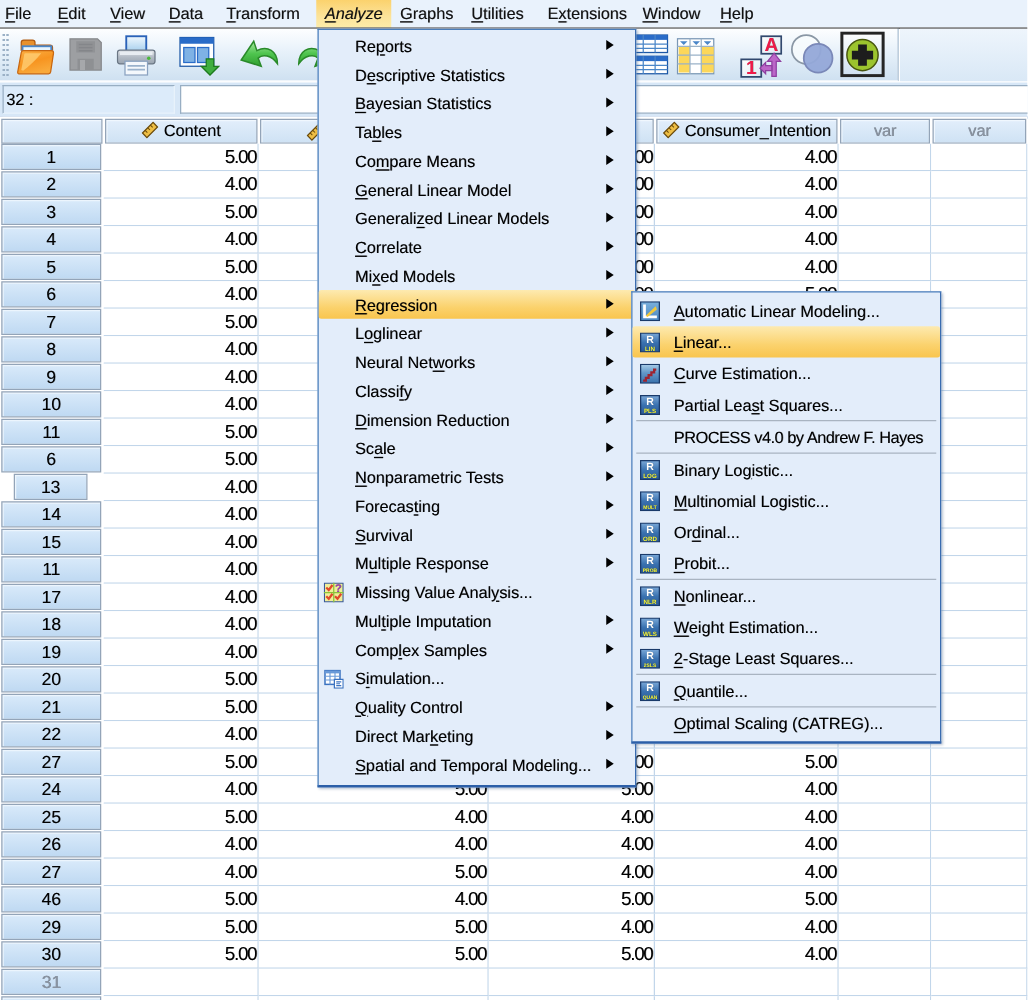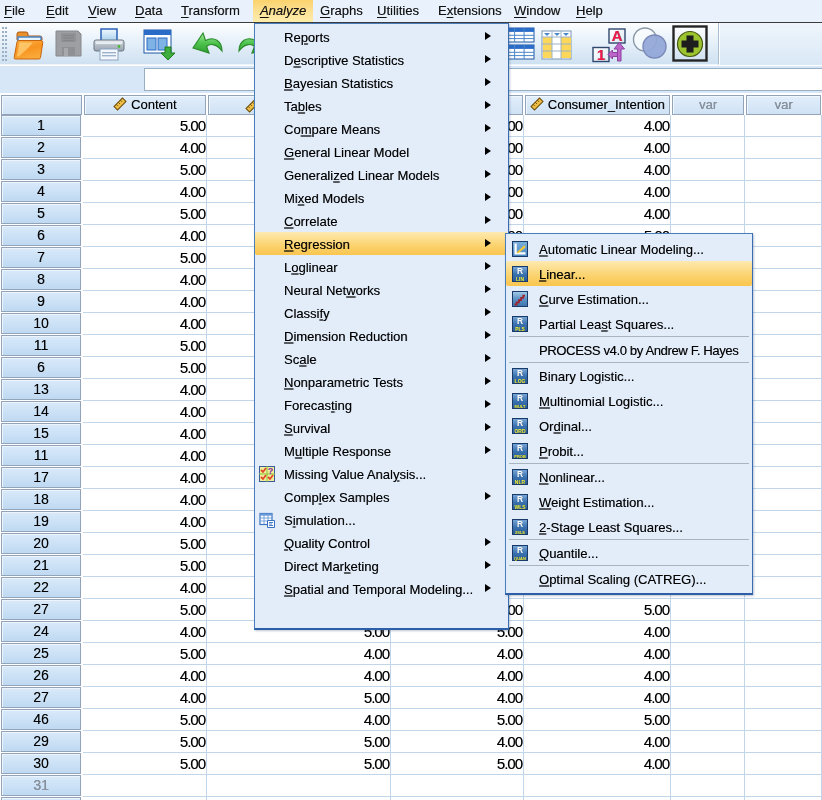--- a/index.html
+++ b/index.html
@@ -188,20 +188,21 @@
 <circle cx="18" cy="19" r="12.5" fill="#9cc42e" stroke="#48560f" stroke-width="1.2"></circle>
 <path d="M14.5 10.5 h7 v5 h5 v7 h-5 v5 h-7 v-5 h-5 v-7 h5 z" fill="#1d1d1d"></path>
 <defs>
       <linearGradient id="plbg" x1="0" y1="0" x2="0" y2="1">
 <stop offset="0" stop-color="#fdfeff"></stop>
         <stop offset="1" stop-color="#cfe0f0"></stop>
       </linearGradient>
     </defs>
 </svg>
 <div id="refbar" class="abs">
+    <div id="refbox">32 :</div>
     <div id="reffield"></div>
   </div>
 <div class="abs" style="left:83px;top:115px;width:1px;height:682px;background:#c2d6ea"></div>
 <div id="tframe-top" class="abs"></div>
 <div id="tframe-left" class="abs"></div>
 <div id="tablewrap" class="abs">
 <div class="hcell" style="left:1px;top:2px;width:81px;height:20px;line-height:18px"></div>
 <div class="hcell" style="left:84px;top:2px;width:122px;height:20px;line-height:18px"><svg width="14" height="14" viewBox="0 0 14 14" style="vertical-align:-2px">
 <g transform="rotate(-45 7 7)">
           <rect x="1" y="4.5" width="12" height="5" fill="#eebe44" stroke="#6a4a0a" stroke-width="1"></rect>
@@ -316,21 +317,21 @@
 <div class="cell" style="left:524px;top:242px;width:147px;height:22px;line-height:21px">4.00</div>
 <div class="cell" style="left:671px;top:242px;width:74px;height:22px;line-height:21px"></div>
 <div class="cell" style="left:745px;top:242px;width:77px;height:22px;line-height:21px"></div>
 <div class="rowh" style="left:1px;top:264px;width:80px;height:21px;line-height:19px">6</div>
 <div class="cell" style="left:83px;top:264px;width:124px;height:22px;line-height:21px">5.00</div>
 <div class="cell" style="left:207px;top:264px;width:184px;height:22px;line-height:21px">4.00</div>
 <div class="cell" style="left:391px;top:264px;width:133px;height:22px;line-height:21px">4.00</div>
 <div class="cell" style="left:524px;top:264px;width:147px;height:22px;line-height:21px">4.00</div>
 <div class="cell" style="left:671px;top:264px;width:74px;height:22px;line-height:21px"></div>
 <div class="cell" style="left:745px;top:264px;width:77px;height:22px;line-height:21px"></div>
-<div class="rowh" style="left:1px;top:286px;width:80px;height:21px;line-height:19px">13</div>
+<div class="rowh" style="left:11px;top:286px;width:59px;height:21px;line-height:19px">13</div>
 <div class="cell" style="left:83px;top:286px;width:124px;height:22px;line-height:21px">4.00</div>
 <div class="cell" style="left:207px;top:286px;width:184px;height:22px;line-height:21px">4.00</div>
 <div class="cell" style="left:391px;top:286px;width:133px;height:22px;line-height:21px">4.00</div>
 <div class="cell" style="left:524px;top:286px;width:147px;height:22px;line-height:21px">4.00</div>
 <div class="cell" style="left:671px;top:286px;width:74px;height:22px;line-height:21px"></div>
 <div class="cell" style="left:745px;top:286px;width:77px;height:22px;line-height:21px"></div>
 <div class="rowh" style="left:1px;top:308px;width:80px;height:21px;line-height:19px">14</div>
 <div class="cell" style="left:83px;top:308px;width:124px;height:22px;line-height:21px">4.00</div>
 <div class="cell" style="left:207px;top:308px;width:184px;height:22px;line-height:21px">4.00</div>
 <div class="cell" style="left:391px;top:308px;width:133px;height:22px;line-height:21px">4.00</div>
@@ -487,25 +488,25 @@
     </div>
 <div class="mi" style="height:23px">
       <span class="txt"><u>G</u>eneral Linear Model</span>
       <div class="arrow"></div>
     </div>
 <div class="mi" style="height:23px">
       <span class="txt">Generali<u>z</u>ed Linear Models</span>
       <div class="arrow"></div>
     </div>
 <div class="mi" style="height:23px">
+      <span class="txt"><u>C</u>orrelate</span>
+      <div class="arrow"></div>
+    </div>
+<div class="mi" style="height:23px">
       <span class="txt">Mi<u>x</u>ed Models</span>
-      <div class="arrow"></div>
-    </div>
-<div class="mi" style="height:23px">
-      <span class="txt"><u>C</u>orrelate</span>
       <div class="arrow"></div>
     </div>
 <div class="mi hi" style="height:23px">
       <span class="txt"><u>R</u>egression</span>
       <div class="arrow"></div>
     </div>
 <div class="mi" style="height:23px">
       <span class="txt">L<u>o</u>glinear</span>
       <div class="arrow"></div>
     </div>
@@ -547,20 +548,24 @@
 <g stroke="#8ac43a" stroke-width="1">
           <line x1="0" y1="8" x2="16" y2="8"></line>
           <line x1="8" y1="0" x2="8" y2="16"></line>
         </g>
 <text x="11.5" y="7.5" font-size="9" font-weight="bold" fill="#9a3ab8" text-anchor="middle">?</text>
 <path d="M2 4 l2 2 3 -4" stroke="#e04a2a" stroke-width="1.8" fill="none"></path>
 <path d="M2 11 l2 2 3 -4" stroke="#e04a2a" stroke-width="1.8" fill="none"></path>
 <path d="M9 11 l2 2 3 -4" stroke="#e04a2a" stroke-width="1.8" fill="none"></path>
 </svg>
       <span class="txt">Missing Value Anal<u>y</u>sis...</span>
+    </div>
+<div class="mi" style="height:23px">
+      <span class="txt">Mul<u>t</u>iple Imputation</span>
+      <div class="arrow"></div>
     </div>
 <div class="mi" style="height:23px">
       <span class="txt">Comp<u>l</u>ex Samples</span>
       <div class="arrow"></div>
     </div>
 <div class="mi" style="height:23px">
       <svg class="ico" width="16" height="16" viewBox="0 0 16 16">
 <rect x="1" y="1.5" width="12" height="11" fill="#fff" stroke="#3a72c0" stroke-width="1.2"></rect>
 <rect x="1" y="1.5" width="12" height="2.2" fill="#6a9ad8"></rect>
 <g stroke="#6a9ad8" stroke-width="0.9">

